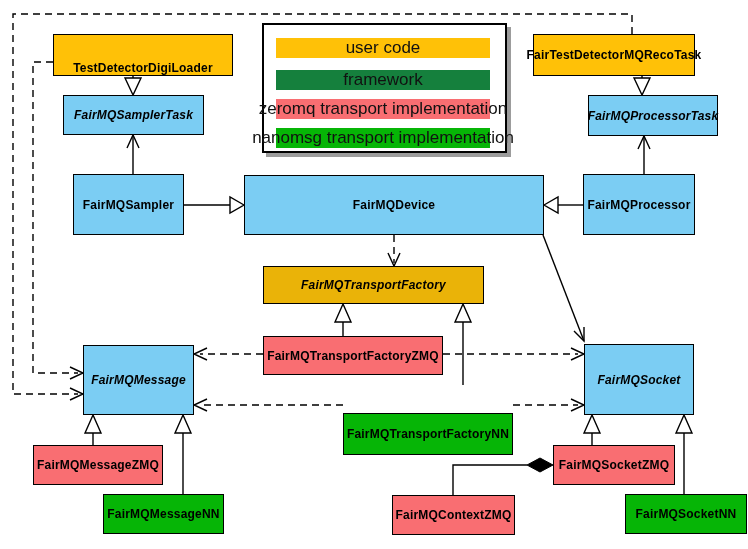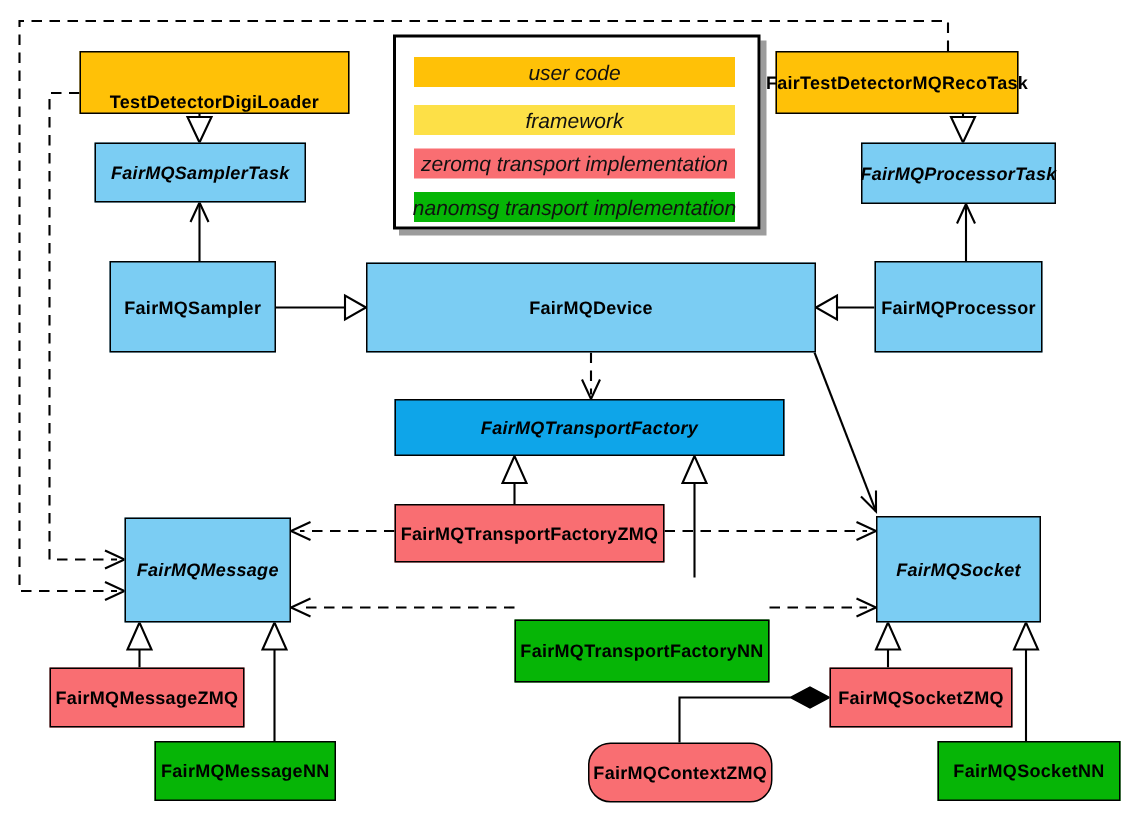--- a/index.html
+++ b/index.html
@@ -25,23 +25,22 @@
     position:absolute;
     box-sizing:border-box;
     border:2px solid #000;
     background:#ffffff;
     box-shadow:4px 4px 0 #9c9c9c;
   }
   .legend-bar{
     position:absolute;
     left:12px;width:214px;height:20px;
     display:flex;align-items:center;justify-content:center;
-    font-size:14px;font-weight:normal;color:#111;
+    font-size:17px;font-weight:normal;color:#111;
     white-space:nowrap;
-    font-style:italic;
   }
   .wire{stroke:#000;stroke-width:1.4;fill:none;}
   .wire.dashed{stroke-dasharray:7 5;}
   .tri{fill:#ffffff;stroke:#000;stroke-width:1.4;}
   .diamond{fill:#000;stroke:#000;}
 </style>
 </head>
 <body>
 
 <div class="canvas">
@@ -134,60 +133,60 @@
     <g>
       <polyline class="wire" points="453,495 453,465 527,465"></polyline>
       <polygon class="diamond" points="527,465 540,458 553,465 540,472"></polygon>
     </g>
   </svg>
 
   <div class="legend" style="left:262px;top:23px;width:245px;height:130px;">
     <div class="legend-bar" style="top: 13px; background-color: rgb(255, 193, 7);">
       <span>user code</span>
     </div>
-    <div class="legend-bar" style="top: 45px; background-color: #fde047;">
+    <div class="legend-bar" style="top: 45px; background-color: #15803d;">
       <span>framework</span>
     </div>
     <div class="legend-bar" style="top: 74px; background-color: rgb(249, 110, 114);">
       <span>zeromq transport implementation</span>
     </div>
     <div class="legend-bar" style="top: 103px; background-color: rgb(6, 181, 6);">
       <span>nanomsg transport implementation</span>
     </div>
   </div>
 
   <div class="node" style="left: 53px; top: 34px; width: 180px; height: 42px; background-color: rgb(255, 193, 7); align-items: flex-end;">
     <span>TestDetectorDigiLoader</span>
   </div>
 
-  <div class="node" style="left: 517px; top: 34px; width: 162px; height: 42px; background-color: rgb(255, 193, 7);">
+  <div class="node" style="left: 533px; top: 34px; width: 162px; height: 42px; background-color: rgb(255, 193, 7);">
     <span>FairTestDetectorMQRecoTask</span>
   </div>
 
   <div class="node abstract" style="left: 63px; top: 95px; width: 141px; height: 40px; background-color: rgb(123, 205, 243); justify-content: center;">
     <span>FairMQSamplerTask</span>
   </div>
 
-  <div class="node abstract" style="left: 574px; top: 95px; width: 130px; height: 41px; background-color: rgb(123, 205, 243);">
+  <div class="node abstract" style="left: 588px; top: 95px; width: 130px; height: 41px; background-color: rgb(123, 205, 243);">
     <span>FairMQProcessorTask</span>
   </div>
 
   <div class="node" style="left: 73px; top: 174px; width: 111px; height: 61px; background-color: rgb(123, 205, 243);">
     <span>FairMQSampler</span>
   </div>
 
   <div class="node" style="left: 244px; top: 175px; width: 300px; height: 60px; background-color: rgb(123, 205, 243);">
     <span>FairMQDevice</span>
   </div>
 
   <div class="node" style="left: 583px; top: 174px; width: 112px; height: 61px; background-color: rgb(123, 205, 243);">
     <span>FairMQProcessor</span>
   </div>
 
-  <div class="node abstract" style="left: 263px; top: 266px; width: 260px; height: 38px; background-color: #0ea5e9; justify-content: center;">
+  <div class="node abstract" style="left: 263px; top: 266px; width: 221px; height: 38px; background-color: #eab308; justify-content: center;">
     <span>FairMQTransportFactory</span>
   </div>
 
   <div class="node" style="left: 263px; top: 336px; width: 180px; height: 39px; background-color: rgb(249, 110, 114);">
     <span>FairMQTransportFactoryZMQ</span>
   </div>
 
   <div class="node" style="left: 343px; top: 385px; width: 170px; height: 42px; background-color: rgb(6, 181, 6); margin-top: 28px;">
     <span>FairMQTransportFactoryNN</span>
   </div>
@@ -205,21 +204,21 @@
   </div>
 
   <div class="node" style="left: 103px; top: 494px; width: 121px; height: 40px; background-color: rgb(6, 181, 6);">
     <span>FairMQMessageNN</span>
   </div>
 
   <div class="node" style="left: 553px; top: 445px; width: 122px; height: 40px; background-color: rgb(249, 110, 114);">
     <span>FairMQSocketZMQ</span>
   </div>
 
-  <div class="node" style="left: 392px; top: 495px; width: 123px; height: 40px; background-color: rgb(249, 110, 114); border-radius: 15px;">
+  <div class="node" style="left: 392px; top: 495px; width: 123px; height: 40px; background-color: rgb(249, 110, 114);">
     <span>FairMQContextZMQ</span>
   </div>
 
   <div class="node" style="left: 603px; top: 494px; width: 122px; height: 40px; background-color: rgb(6, 181, 6); margin-left: 22px;">
     <span>FairMQSocketNN</span>
   </div>
 
 </div>
 
 </body></html>

